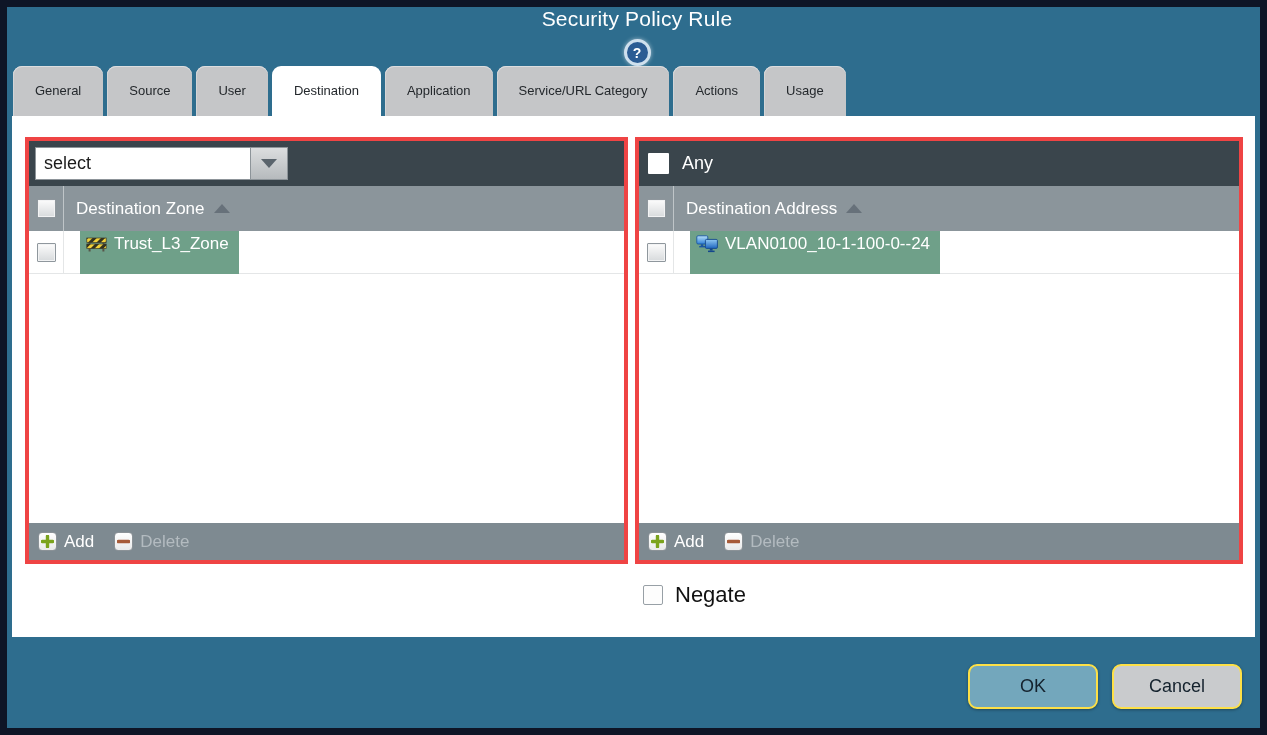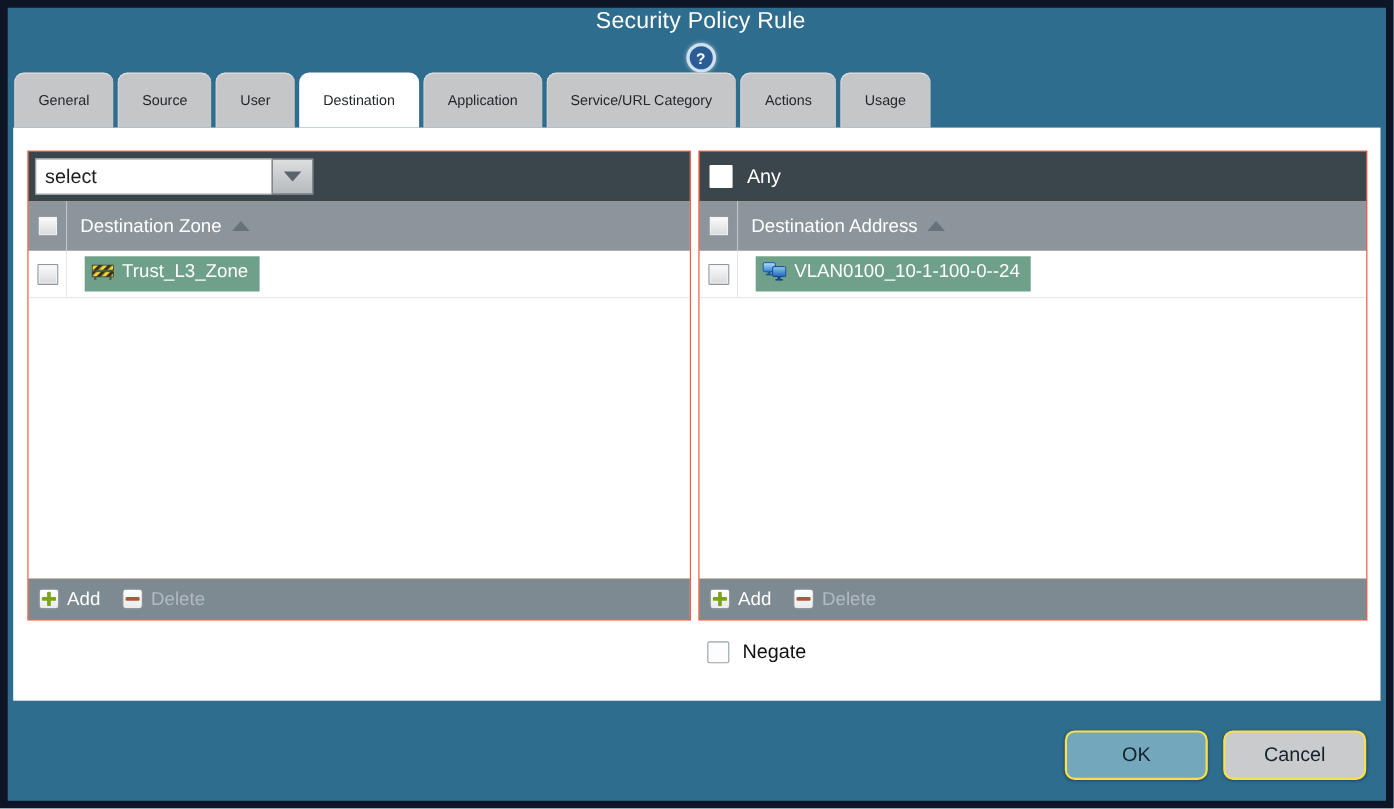--- a/index.html
+++ b/index.html
@@ -62,24 +62,24 @@
     position:relative;z-index:1;
     background:#fff;
     margin:0 5px;
     height:521px;
     box-sizing:border-box;
     padding:21px 12px 0 13px;
   }
   .panels{display:flex;gap:7px;}
   .panel{
     box-sizing:border-box;
-    border:1px solid #ef4444;
+    border:4px solid #ef4444;
     height:427px;
     display:flex;flex-direction:column;
-    background:#fdba74;
+    background:#0369a1;
   }
   .panel.left{width:603px;}
   .panel.right{width:608px;}
   .panel-topbar{
     height:45px;flex:0 0 45px;
     background:var(--dark-bar,#3a454c);
     display:flex;align-items:center;
     padding:0 6px;
     box-sizing:border-box;
   }
@@ -149,21 +149,21 @@
     height:42px;display:flex;align-items:center;
     border-bottom:1px solid #e4e6e7;
   }
   .row .cb-cell{border-right:1px solid #e4e6e7;height:100%;}
   .chip{
     margin-left:16px;
     background:var(--highlight-green,#6fa089);
     color:#fff;font-size:17px;
     height:28px;
     display:inline-flex;align-items:center;gap:7px;
-    padding:0 10px 4px 6px;
+    padding:0 10px 16px 6px;
     cursor:pointer;
     white-space:nowrap;
   }
   
   .toolbar{
     height:37px;flex:0 0 37px;
     background:var(--toolbar-gray,#7e8a91);
     display:flex;align-items:center;gap:20px;
     padding-left:9px;
     color:#fff;font-size:17px;
@@ -176,21 +176,21 @@
     background:linear-gradient(#ffffff,#e9eaea);
     border:1px solid #8b9297;
     box-sizing:border-box;
     display:flex;align-items:center;justify-content:center;
   }
   .tool-icon svg{display:block;}
   
   .negate-row{
     margin-top:18px;margin-left:618px;
     display:flex;align-items:center;gap:12px;
-    font-size:18px;color:#111;text-align:right;
+    font-size:22px;color:#111;text-align:right;
   }
   
   .footer{
     height:91px;
     display:flex;justify-content:flex-end;align-items:flex-start;
     gap:14px;
     padding:27px 18px 0 0;
     box-sizing:border-box;
   }
   .btn{

